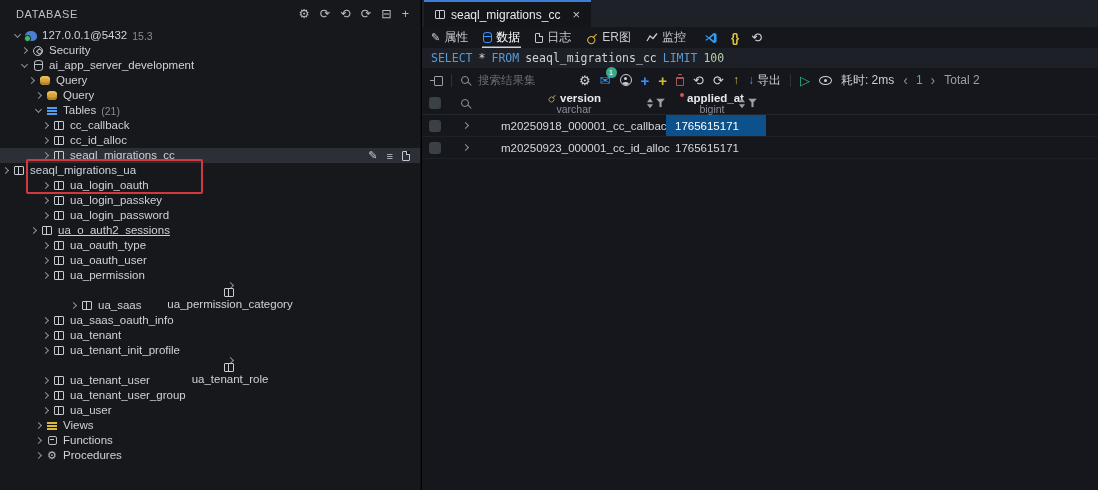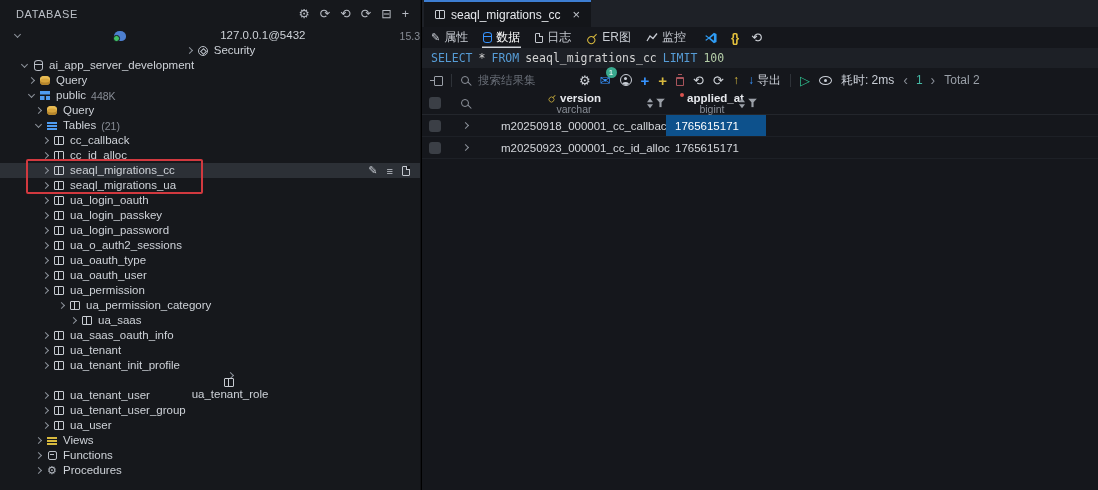--- a/index.html
+++ b/index.html
@@ -162,31 +162,31 @@
       <span class="sb-tools">
         <span class="sbi">⚙</span>
         <span class="sbi">⟳</span>
         <span class="sbi">⟲</span>
         <span class="sbi">⟳</span>
         <span class="sbi">⊟</span>
         <span class="sbi">+</span>
       </span>
     </div>
     <div class="tree" id="tree">
-        <div class="trow" style="padding-left: 12px; justify-content: space-between;">
+        <div class="trow" style="padding-left: 12px;">
           <span class="chevbox">
             <span class="chev down"></span>
           </span>
           <span class="ticonbox">
             <span class="ti-postgres"></span>
           </span>
           <span class="tlabel">127.0.0.1@5432</span>
           <span class="tbadge">15.3</span>
         </div>
-        <div class="trow" style="padding-left: 19px; justify-content: center;">
+        <div class="trow" style="padding-left: 19px;">
           <span class="chevbox">
             <span class="chev right"></span>
           </span>
           <span class="ticonbox">
             <span class="ti-shield"></span>
           </span>
           <span class="tlabel">Security</span>
         </div>
         <div class="trow" style="padding-left: 19px;">
           <span class="chevbox">
@@ -198,30 +198,20 @@
           <span class="tlabel">ai_app_server_development</span>
         </div>
         <div class="trow" style="padding-left: 26px;">
           <span class="chevbox">
             <span class="chev right"></span>
           </span>
           <span class="ticonbox">
             <span class="ti-query"></span>
           </span>
           <span class="tlabel">Query</span>
-        </div>
-        <div class="trow" style="padding-left: 26px;">
-          <span class="chevbox">
-            <span class="chev down"></span>
-          </span>
-          <span class="ticonbox">
-            <span class="ti-schema"></span>
-          </span>
-          <span class="tlabel">public</span>
-          <span class="tbadge">448K</span>
         </div>
         <div class="trow" style="padding-left: 33px;">
           <span class="chevbox">
             <span class="chev right"></span>
           </span>
           <span class="ticonbox">
             <span class="ti-query"></span>
           </span>
           <span class="tlabel">Query</span>
         </div>
@@ -260,21 +250,21 @@
           <span class="ticonbox">
             <span class="tblicon"></span>
           </span>
           <span class="tlabel">seaql_migrations_cc</span>
           <span class="tact">
             <span>✎</span>
             <span>≡</span>
             <span class="fileicon"></span>
           </span>
         </div>
-        <div class="trow" style="padding-left: 40px;">
+        <div class="trow" style="">
           <span class="chevbox">
             <span class="chev right"></span>
           </span>
           <span class="ticonbox">
             <span class="tblicon"></span>
           </span>
           <span class="tlabel">seaql_migrations_ua</span>
         </div>
         <div class="trow" style="padding-left: 40px;">
           <span class="chevbox">
@@ -296,21 +286,21 @@
         </div>
         <div class="trow" style="padding-left: 40px;">
           <span class="chevbox">
             <span class="chev right"></span>
           </span>
           <span class="ticonbox">
             <span class="tblicon"></span>
           </span>
           <span class="tlabel">ua_login_password</span>
         </div>
-        <div class="trow" style="padding-left: 40px;">
+        <div class="trow" style="padding-left: 28px; text-decoration: underline;">
           <span class="chevbox">
             <span class="chev right"></span>
           </span>
           <span class="ticonbox">
             <span class="tblicon"></span>
           </span>
           <span class="tlabel">ua_o_auth2_sessions</span>
         </div>
         <div class="trow" style="padding-left: 40px;">
           <span class="chevbox">
@@ -332,21 +322,21 @@
         </div>
         <div class="trow" style="padding-left: 40px;">
           <span class="chevbox">
             <span class="chev right"></span>
           </span>
           <span class="ticonbox">
             <span class="tblicon"></span>
           </span>
           <span class="tlabel">ua_permission</span>
         </div>
-        <div class="trow" style="padding-left: 56px;">
+        <div class="trow" style="padding-left: 40px; flex-direction: column;">
           <span class="chevbox">
             <span class="chev right"></span>
           </span>
           <span class="ticonbox">
             <span class="tblicon"></span>
           </span>
           <span class="tlabel">ua_permission_category</span>
         </div>
         <div class="trow" style="padding-left: 40px; margin-left: 28px;">
           <span class="chevbox">

